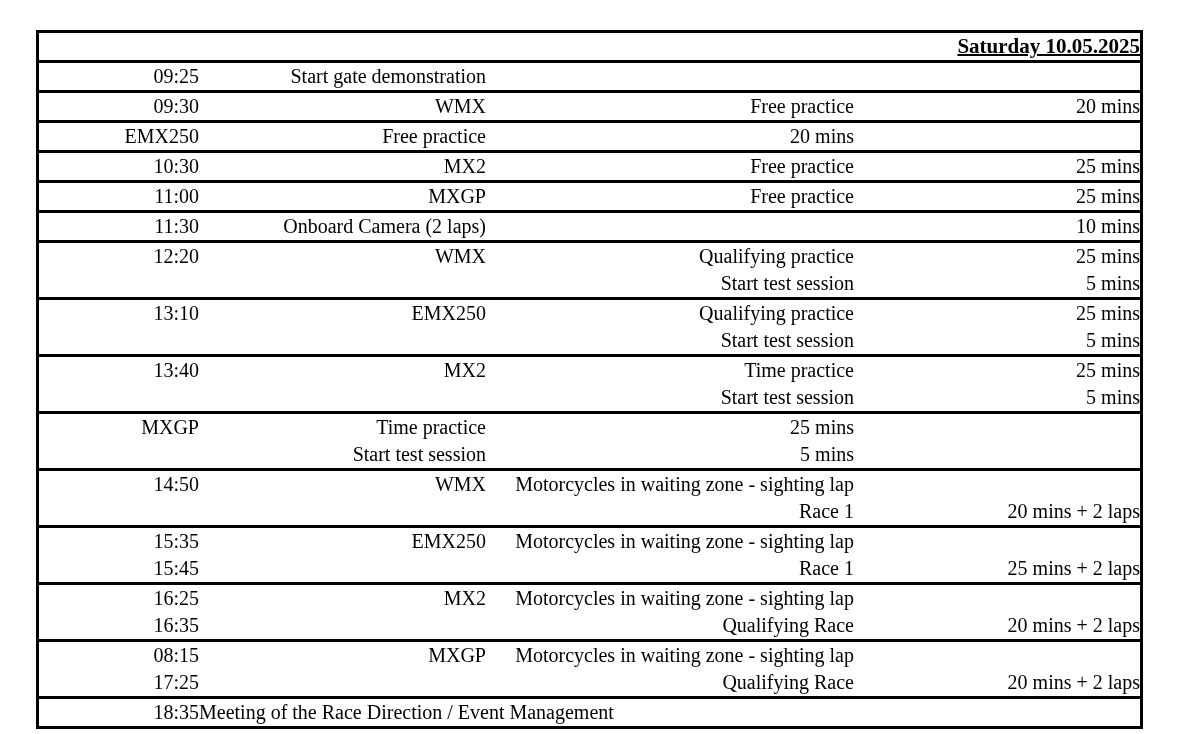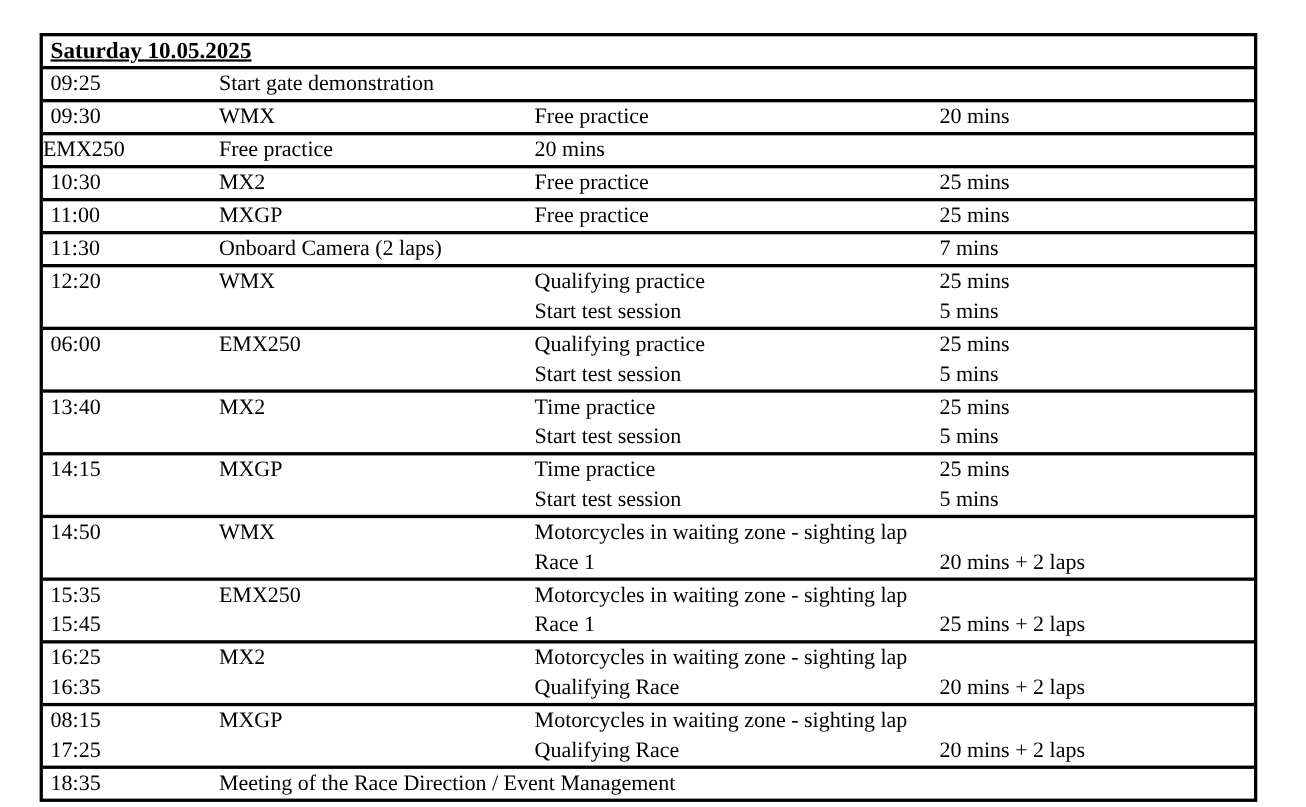--- a/index.html
+++ b/index.html
@@ -16,20 +16,21 @@
     color: var(--text-color, #000000);
     overflow: hidden;
   }
   .timetable {
     position: absolute;
     left: 36px;
     top: 30px;
     width: 1101px;
     border: 3px solid var(--border-color, #000000);
     background: var(--page-bg, #ffffff);
+    text-align: right;
   }
   .row {
     display: grid;
     grid-template-columns: 160px 287px 368px 1fr;
     border-bottom: 3px solid var(--border-color, #000000);
   }
   .row:last-child {
     border-bottom: none;
   }
   .header-row {
@@ -142,21 +143,21 @@
       <div class="cell time">
         <div class="line">11:30</div>
       </div>
       <div class="cell category">
         <div class="line">Onboard Camera (2 laps)</div>
       </div>
       <div class="cell session">
         <div class="line"></div>
       </div>
       <div class="cell duration">
-        <div class="line">7 mins</div>
+        <div class="line">10 mins</div>
       </div>
     </div>
 
     <div class="row">
       <div class="cell time">
         <div class="line">12:20</div>
       </div>
       <div class="cell category">
         <div class="line">WMX</div>
       </div>
@@ -165,21 +166,21 @@
         <div class="line">Start test session</div>
       </div>
       <div class="cell duration">
         <div class="line">25 mins</div>
         <div class="line">5 mins</div>
       </div>
     </div>
 
     <div class="row">
       <div class="cell time">
-        <div class="line">06:00</div>
+        <div class="line">13:10</div>
       </div>
       <div class="cell category">
         <div class="line">EMX250</div>
       </div>
       <div class="cell session">
         <div class="line">Qualifying practice</div>
         <div class="line">Start test session</div>
       </div>
       <div class="cell duration">
         <div class="line">25 mins</div>
@@ -198,23 +199,20 @@
         <div class="line">Time practice</div>
         <div class="line">Start test session</div>
       </div>
       <div class="cell duration">
         <div class="line">25 mins</div>
         <div class="line">5 mins</div>
       </div>
     </div>
 
     <div class="row">
-      <div class="cell time">
-        <div class="line">14:15</div>
-      </div>
       <div class="cell category">
         <div class="line">MXGP</div>
       </div>
       <div class="cell session">
         <div class="line">Time practice</div>
         <div class="line">Start test session</div>
       </div>
       <div class="cell duration">
         <div class="line">25 mins</div>
         <div class="line">5 mins</div>

